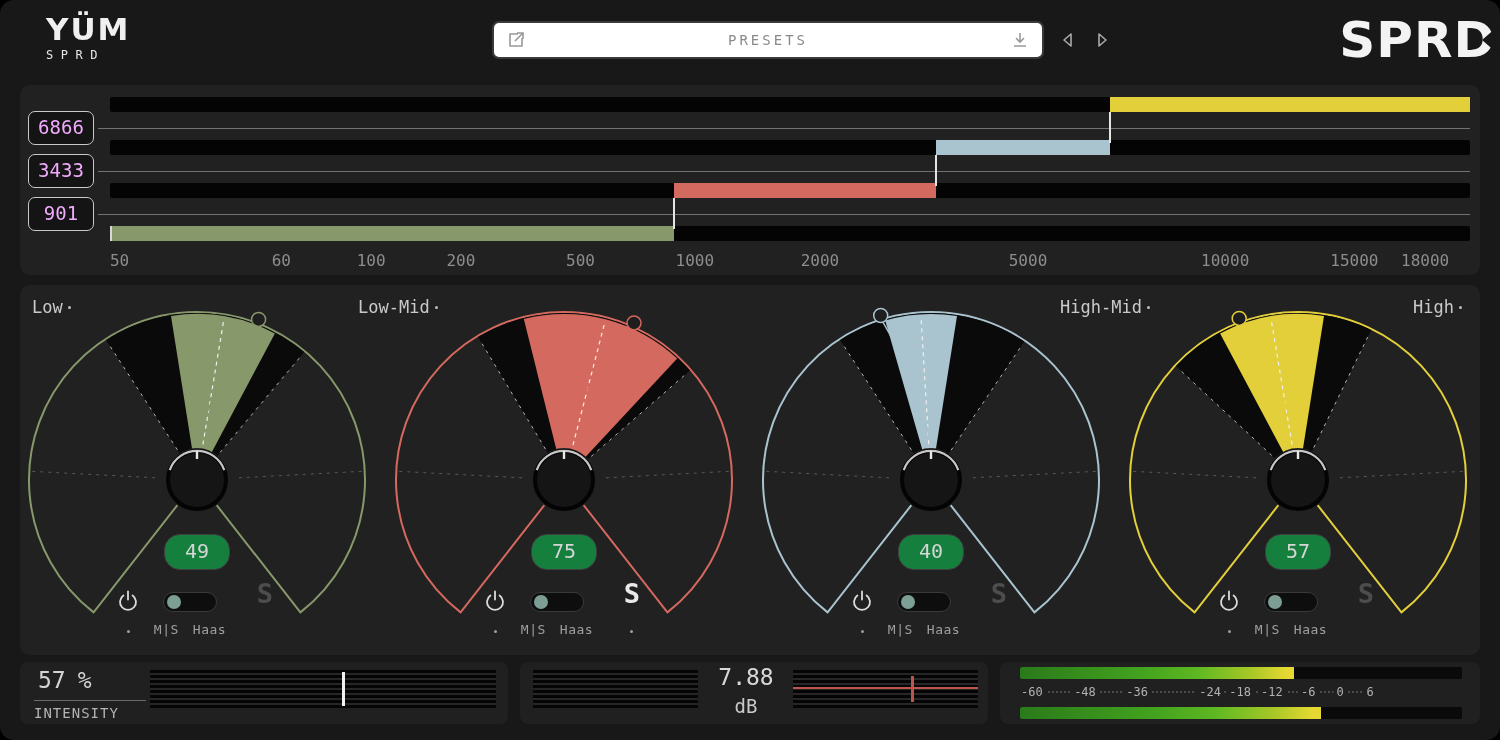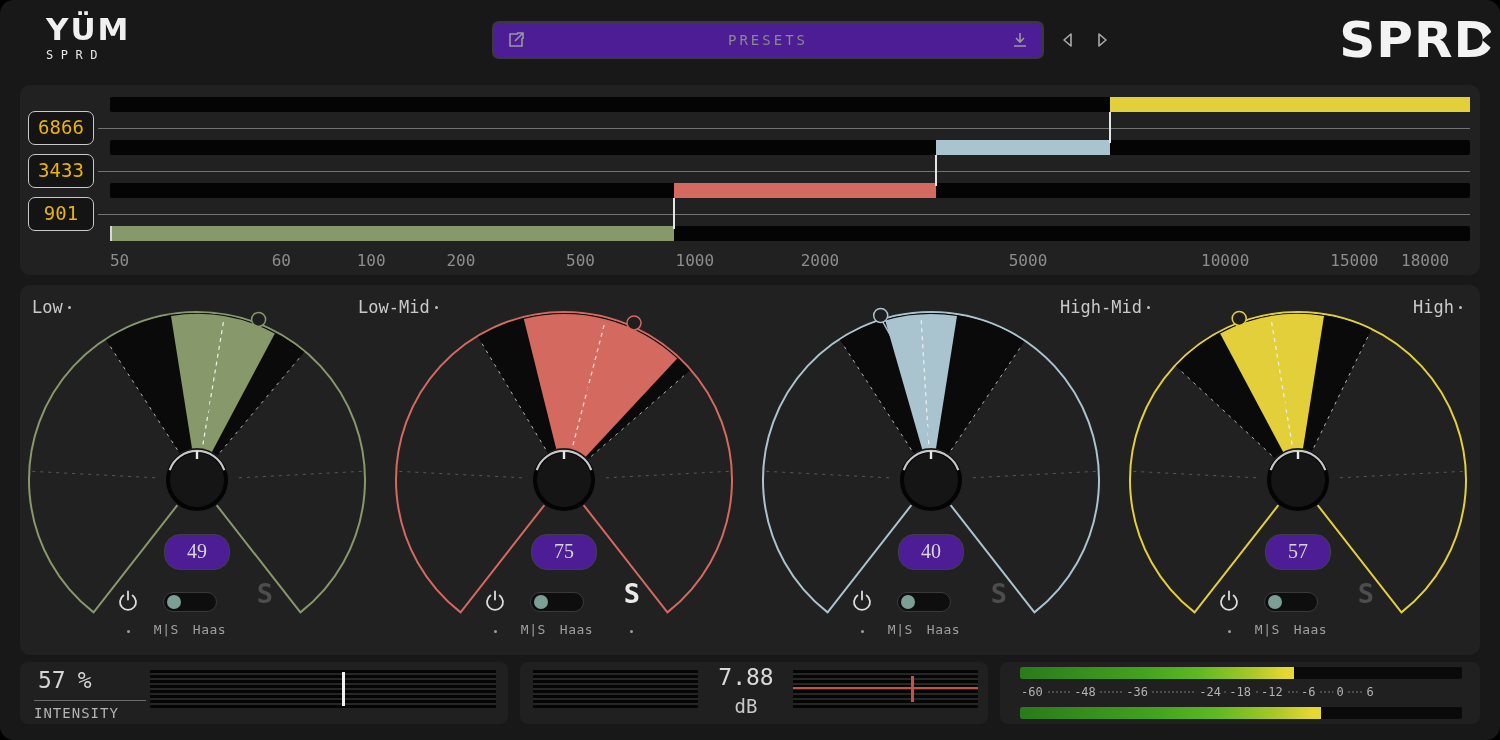--- a/index.html
+++ b/index.html
@@ -6,43 +6,43 @@
   html,body{background:#000;}
   body{width:1500px;height:740px;font-family:"DejaVu Sans Mono","Liberation Mono",monospace;overflow:hidden;}
   .root{position:relative;width:1500px;height:740px;background:#181818;border-radius:14px;overflow:hidden;}
 
   
   header{position:absolute;left:8px;top:0;width:100%;height:85px;margin-left:10px;}
   .brand{position:absolute;left:28px;top:11px;color:#f0f0f0;}
   .brand-name{font-size:31px;font-weight:bold;letter-spacing:2px;font-family:"DejaVu Sans","Liberation Sans",sans-serif;}
   .brand-sub{font-size:12px;letter-spacing:7.5px;color:#e6e6e6;margin-top:1px;}
   .preset-wrap{position:absolute;left:474px;top:21px;display:flex;align-items:center;gap:14px;}
-  .preset-bar{width:552px;height:38px;background:#4c1d95;border:2px solid #3a3a3a;border-radius:7px;display:flex;align-items:center;padding:0 12px;}
+  .preset-bar{width:552px;height:38px;background:#ffffff;border:2px solid #3a3a3a;border-radius:7px;display:flex;align-items:center;padding:0 12px;}
   .preset-label{flex:1;text-align:center;font-size:14px;letter-spacing:3px;color:#8a8a8a;}
   .hicon{display:flex;align-items:center;}
   .logo{position:absolute;right:22px;top:8px;font-family:"DejaVu Sans","Liberation Sans",sans-serif;font-size:50px;font-weight:bold;color:#f3f3f3;letter-spacing:1px;line-height:64px;}
   .logo::after{content:'';position:absolute;right:-1px;top:50%;transform:translateY(-50%);width:15px;height:26px;background:#181818;clip-path:polygon(100% 0,0 50%,100% 100%);}
 
   
   .spectrum{position:absolute;left:20px;top:85px;width:1460px;height:190px;background:#212121;border-radius:10px;}
   .sp-track{position:absolute;left:90px;right:10px;top:0;height:100%;z-index:2;}
   .band-row{position:absolute;left:0;right:0;height:15px;background:#040404;border-radius:2px;}
   .band-seg{position:absolute;top:0;height:100%;}
   .xo-line{position:absolute;left:78px;right:10px;height:1px;background:#8e8e8e;opacity:.75;z-index:1;}
   .xo-tick{position:absolute;width:2px;height:31px;background:#e4e4e4;}
-  .xo-box{position:absolute;left:8px;width:66px;height:34px;background:#141414;border:1.5px solid #c9c9c9;border-radius:7px;color:#eab308;font-size:19px;line-height:31px;text-align:center;z-index:3;}
+  .xo-box{position:absolute;left:8px;width:66px;height:34px;background:#141414;border:1.5px solid #c9c9c9;border-radius:7px;color:#f0abfc;font-size:19px;line-height:31px;text-align:center;z-index:3;}
   .start-tick{position:absolute;left:0;top:141px;width:2px;height:15px;background:#d8d8d8;}
   .freq-tick{position:absolute;top:166px;transform:translateX(-50%);font-size:16px;color:#8d8d8d;}
 
   
   .dials{position:absolute;left:20px;top:285px;width:1460px;height:370px;background:#212121;border-radius:10px;}
   .dial-label{position:absolute;top:12px;display:flex;flex-direction:row;align-items:center;gap:5px;color:#c9c9c9;font-size:17px;}
   .label-dot{width:3px;height:3px;border-radius:50%;background:#bdbdbd;}
   .dial-svg{position:absolute;overflow:visible;}
-  .value-box{position:absolute;top:249px;width:66px;height:36px;background:#4c1d95;border:1.5px solid #404040;border-radius:16px;color:#d6d6d6;font-size:20px;line-height:33px;text-align:center;font-family:Liberation Serif, serif;}
+  .value-box{position:absolute;top:249px;width:66px;height:36px;background:#15803d;border:1.5px solid #404040;border-radius:16px;color:#d6d6d6;font-size:20px;line-height:33px;text-align:center;}
   .power-btn{position:absolute;top:305px;}
   .led{position:absolute;top:345px;width:3px;height:3px;border-radius:50%;background:#9c9c9c;}
   .toggle{position:absolute;top:307px;width:54px;height:20px;border-radius:10px;background:#0e0e0e;border:1px solid #3a3a3a;}
   .toggle-knob{position:absolute;left:3px;top:2px;width:14px;height:14px;border-radius:50%;background:#7d9e95;}
   .toggle-labels{position:absolute;top:337px;width:170px;text-align:center;font-size:13px;color:#9f9f9f;letter-spacing:.5px;}
   .solo{position:absolute;top:293px;width:36px;text-align:center;font-size:27px;font-weight:bold;}
 
   
   footer{position:absolute;left:20px;top:662px;width:1460px;height:62px;display:flex;gap:12px;}
   .f-panel{position:relative;background:#202020;border-radius:8px;height:62px;}

